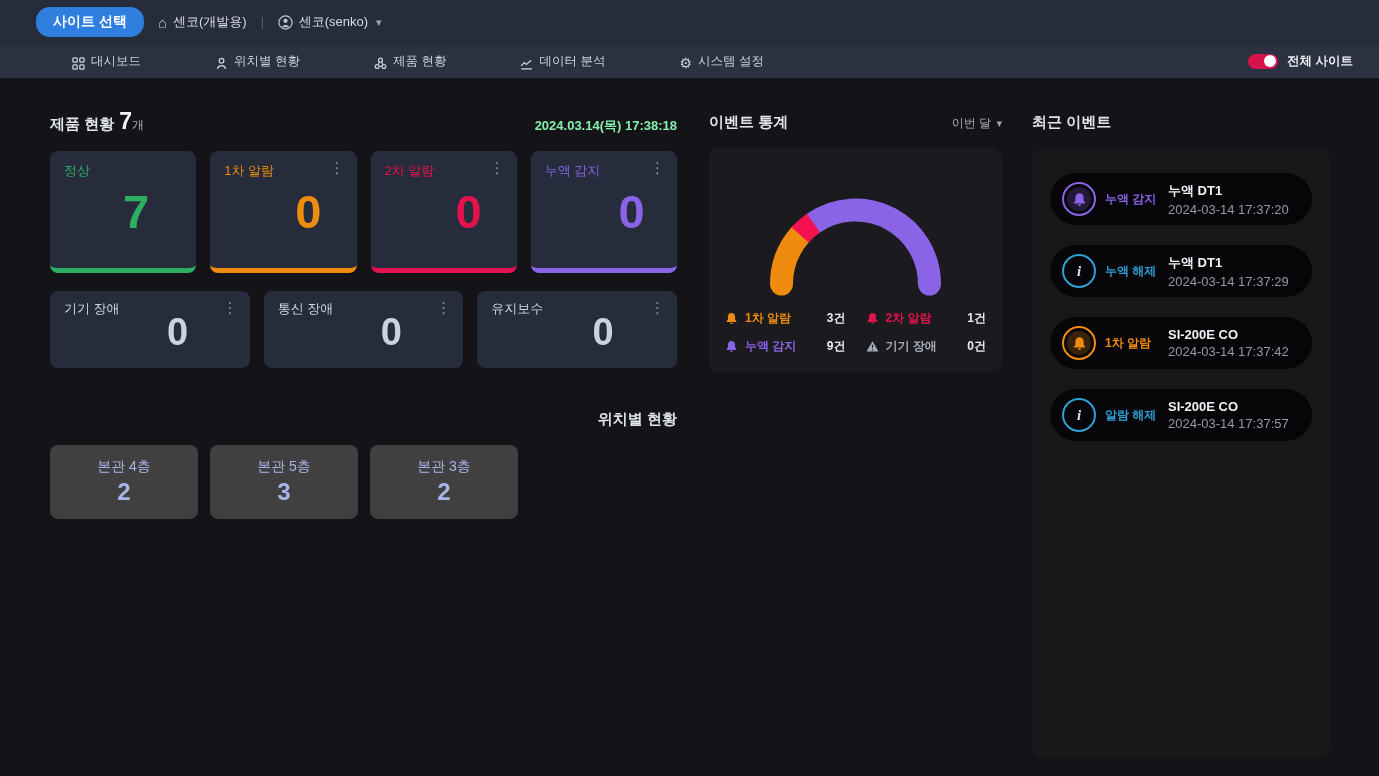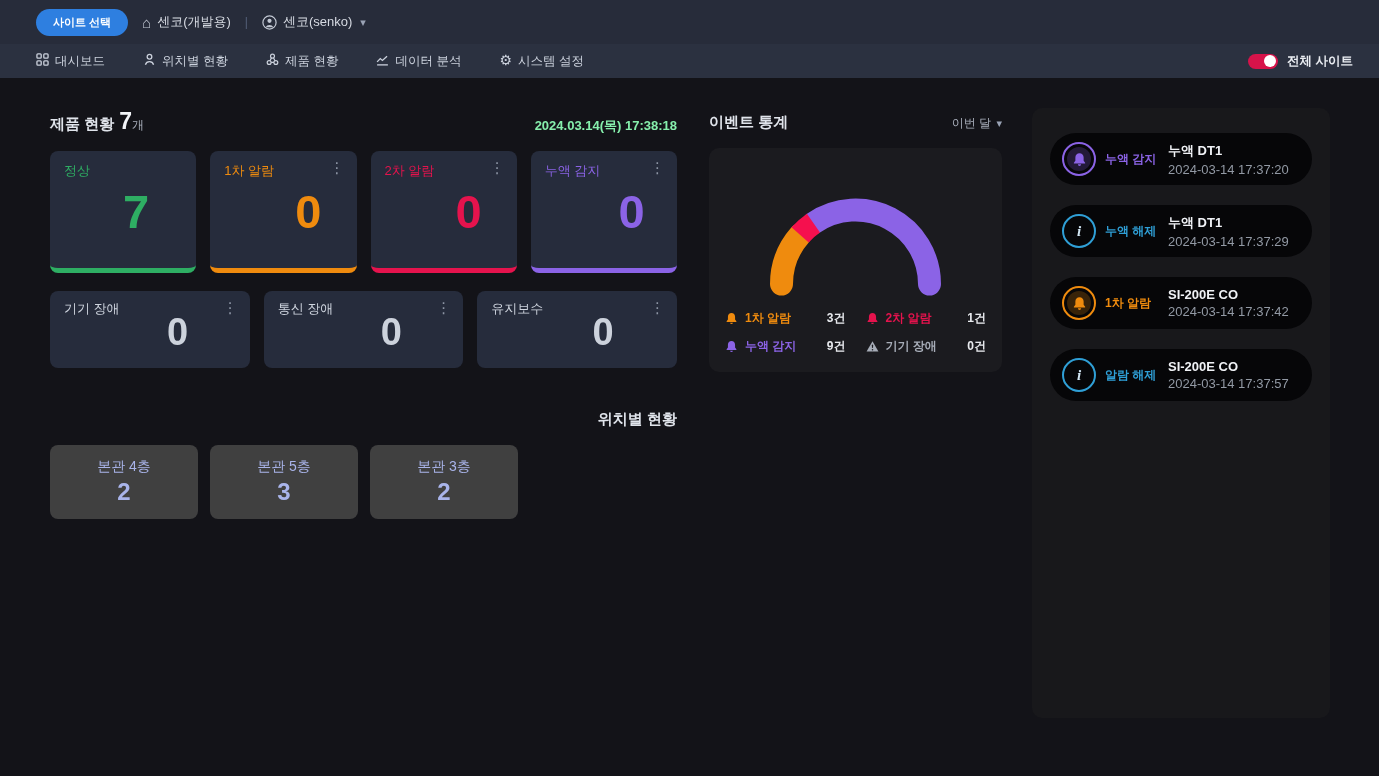--- a/index.html
+++ b/index.html
@@ -12,30 +12,30 @@
   .app { width:1379px; height:776px; position:relative; overflow:hidden; background:#131318; }
 
   
   .header { height:44px; background:#272c3a; display:flex; align-items:center; justify-content:space-between; padding:0 26px 0 36px; }
   .brand { display:flex; align-items:center; gap:12px; }
   .logo { color:#f3f5f9; font-weight:bold; font-size:20px; letter-spacing:2px; display:flex; align-items:center; }
   .logo-accent { display:inline-block; width:5px; height:13px; background:#2fae5f; transform:skewX(-28deg); margin:0 -1px 0 -3px; }
   .brand-divider { width:1px; height:16px; background:#4a5164; }
   .app-title { color:#eef0f4; font-weight:bold; font-size:15px; }
   .header-right { display:flex; align-items:center; gap:14px; }
-  .site-select-btn { background:#2e7fe0; color:#fff; font-size:11px; font-weight:bold; border:none; border-radius:14px; padding:6px 17px; cursor:pointer; }
+  .site-select-btn { background:#2e7fe0; color:#fff; font-size:14px; font-weight:bold; border:none; border-radius:14px; padding:6px 17px; cursor:pointer; }
   .hdr-link { color:#d6dae2; font-size:13px; display:flex; align-items:center; gap:6px; cursor:pointer; }
   .hdr-sep { color:#556079; font-size:12px; }
   .glyph-icon { color:#c3c9d4; font-size:15px; line-height:1; }
   .caret { color:#9aa3b5; font-size:11px; margin-left:2px; }
 
   
   .nav { height:34px; background:#2b3140; display:flex; align-items:center; justify-content:space-between; padding:0 26px 0 36px; }
   .nav-items { display:flex; gap:38px; }
-  .nav-item { color:#ccd2dd; font-size:12.5px; display:flex; align-items:flex-start; gap:6px; cursor:pointer; }
+  .nav-item { color:#ccd2dd; font-size:12.5px; display:flex; align-items:flex-end; gap:6px; cursor:pointer;margin-left:36px; }
   .nav-item svg { display:block; }
   .nav-right { display:flex; align-items:center; gap:9px; }
   .toggle { width:30px; height:15px; border-radius:8px; background:#3c4354; position:relative; cursor:pointer; }
   .toggle.on { background:#d6134a; }
   .toggle .knob { width:12px; height:12px; border-radius:50%; background:#fff; position:absolute; top:1.5px; left:2px; transition:left .1s; }
   .toggle.on .knob { left:16px; }
   .toggle-label { color:#e9ecf1; font-size:12.5px; font-weight:bold; }
 
   
   .main { display:flex; gap:30px; padding:30px 49px 0 50px; }
@@ -283,20 +283,23 @@
                 <circle cx="8" cy="11.9" r=".95" fill="#1b1b1f"></circle>
               </svg>
             <span class="legend-label" style="color: rgb(167, 173, 184);">기기 장애</span>
             <span class="legend-count">0건</span>
           </div>
         </div>
       </div>
     </div>
 
     <div class="col-right">
+      <div class="section-head">
+        <div class="section-title">최근 이벤트</div>
+      </div>
       <div class="re-panel">
 
         <div class="event-pill">
           <div class="event-icon bell" style="border-color: rgb(139, 99, 230); color: rgb(139, 99, 230);">
             <svg width="15" height="15" viewBox="0 0 16 16" fill="currentColor">
                 <path d="M8 1.2c-2.6 0-4.4 2-4.4 4.6v3.4L2 11.4v.9h12v-.9l-1.6-2.2V5.8c0-2.6-1.8-4.6-4.4-4.6z"></path>
                 <path d="M6.3 13.1a1.7 1.7 0 0 0 3.4 0z"></path>
               </svg>
           </div>
           <div class="event-type" style="color: rgb(139, 99, 230);">누액 감지</div>

